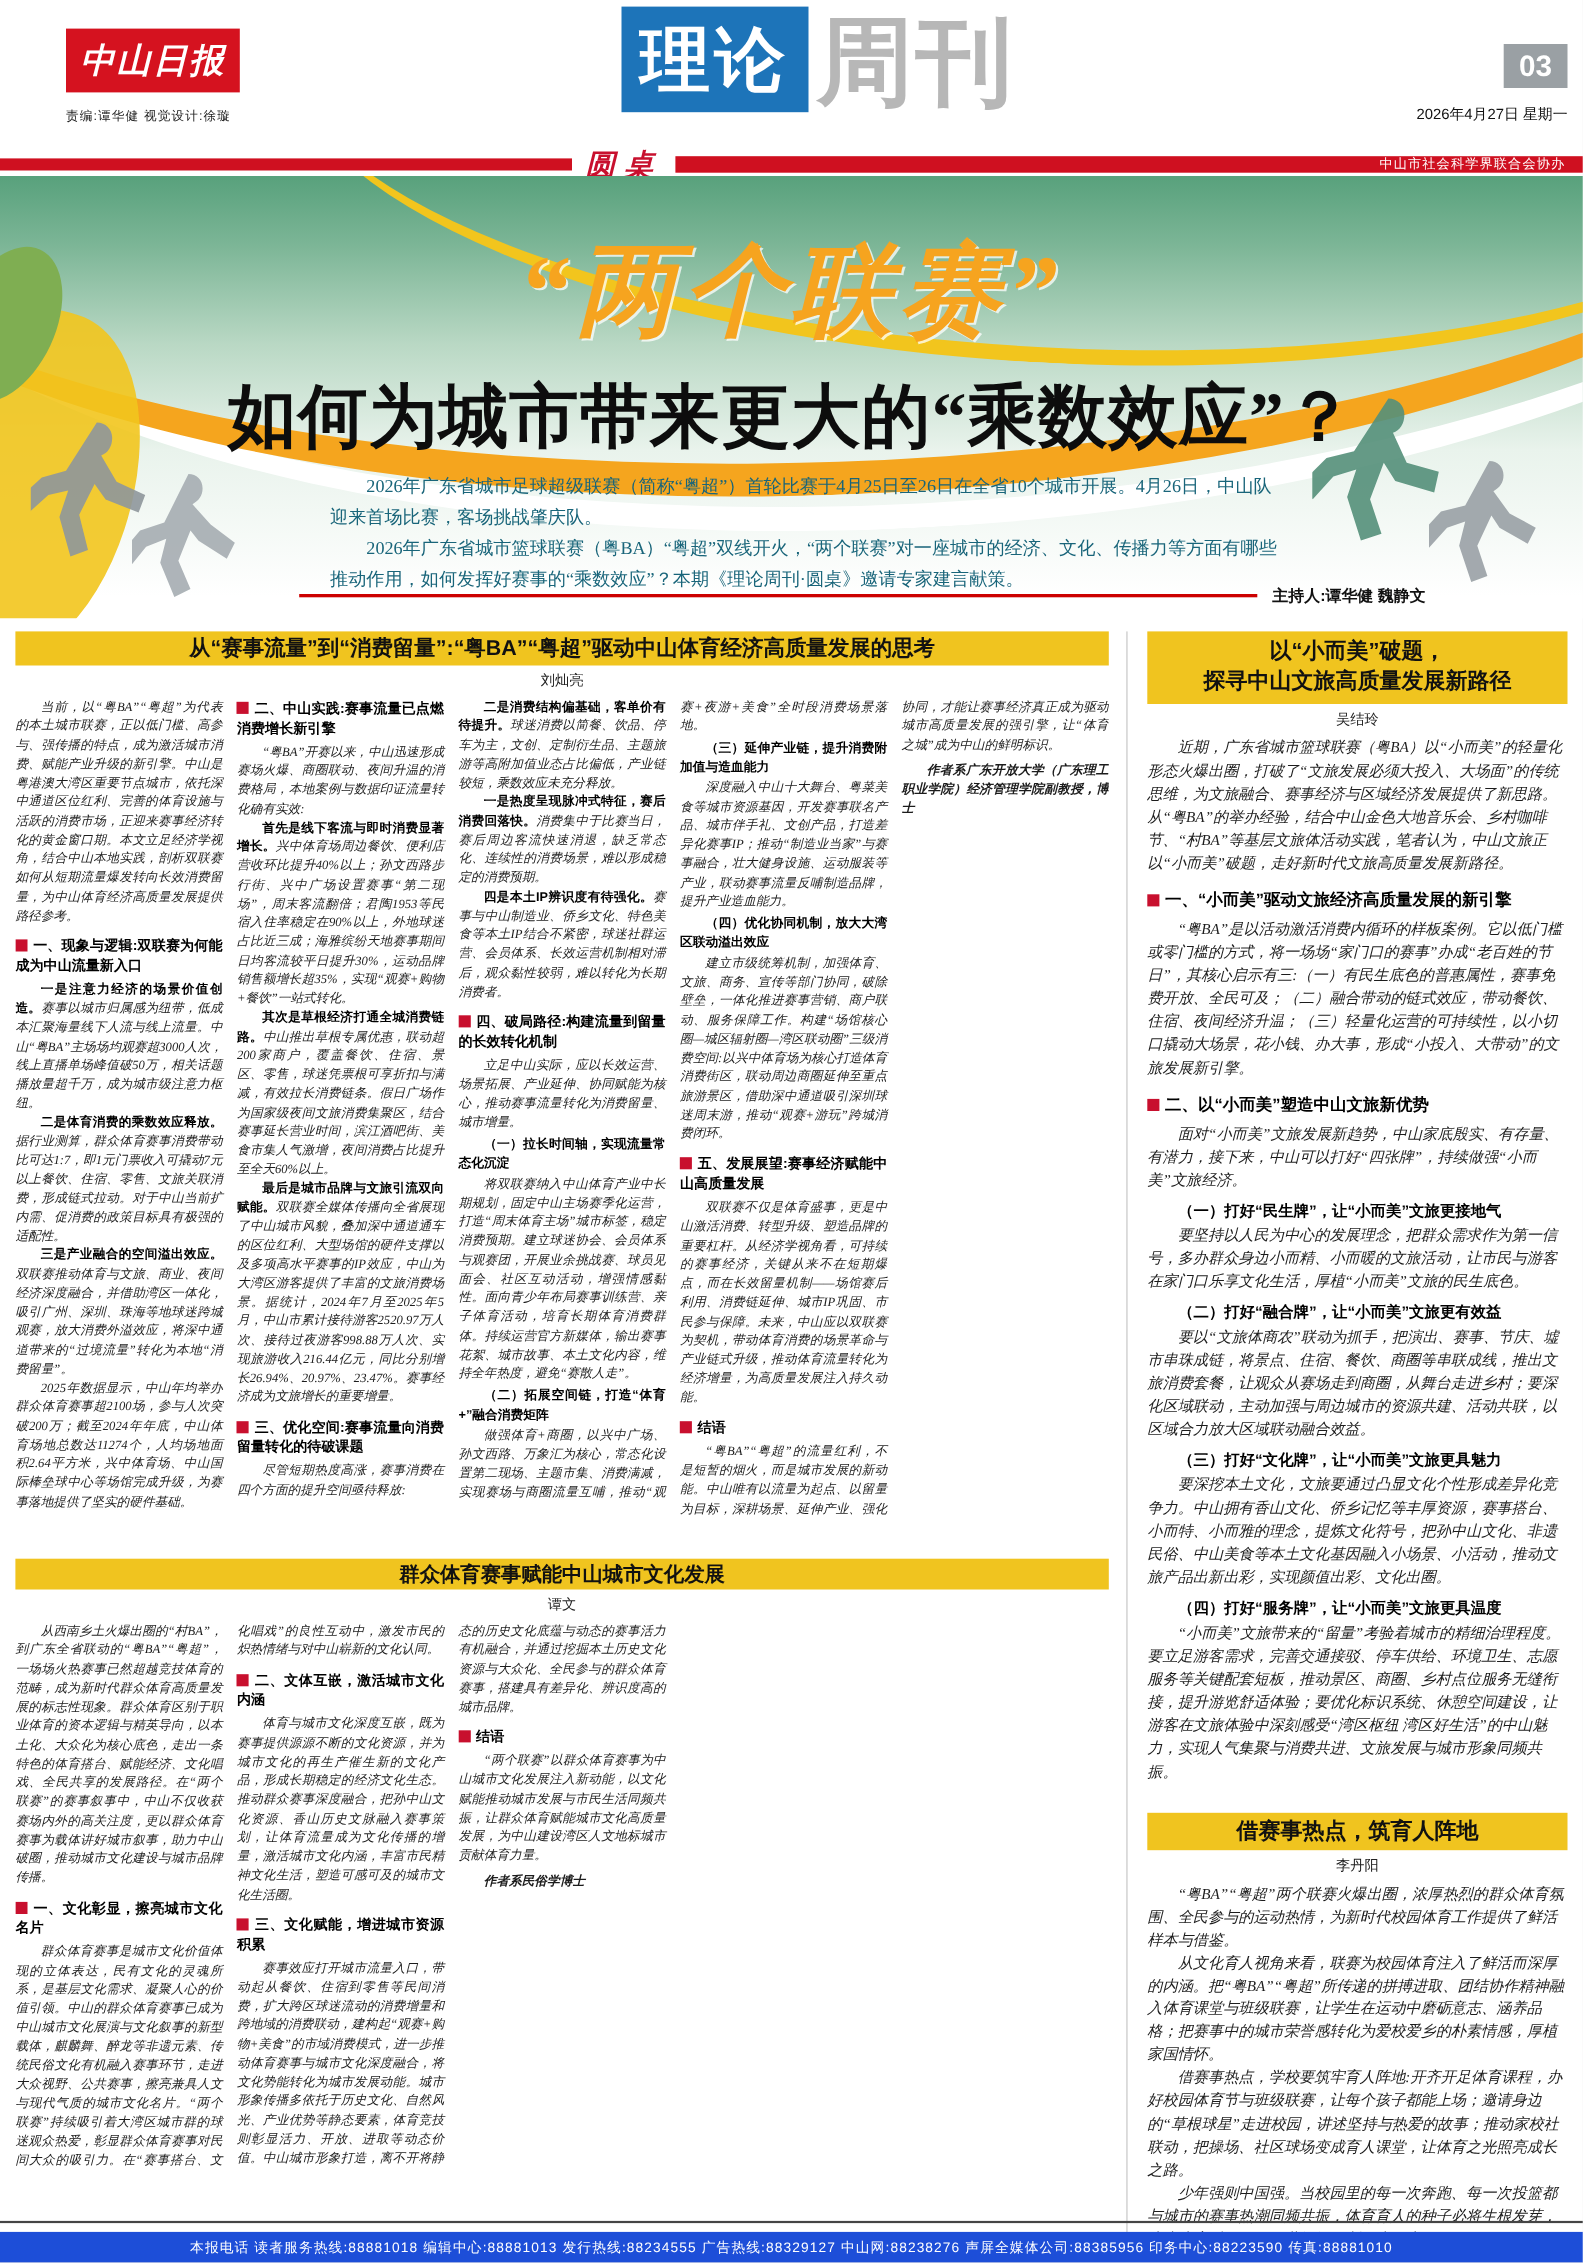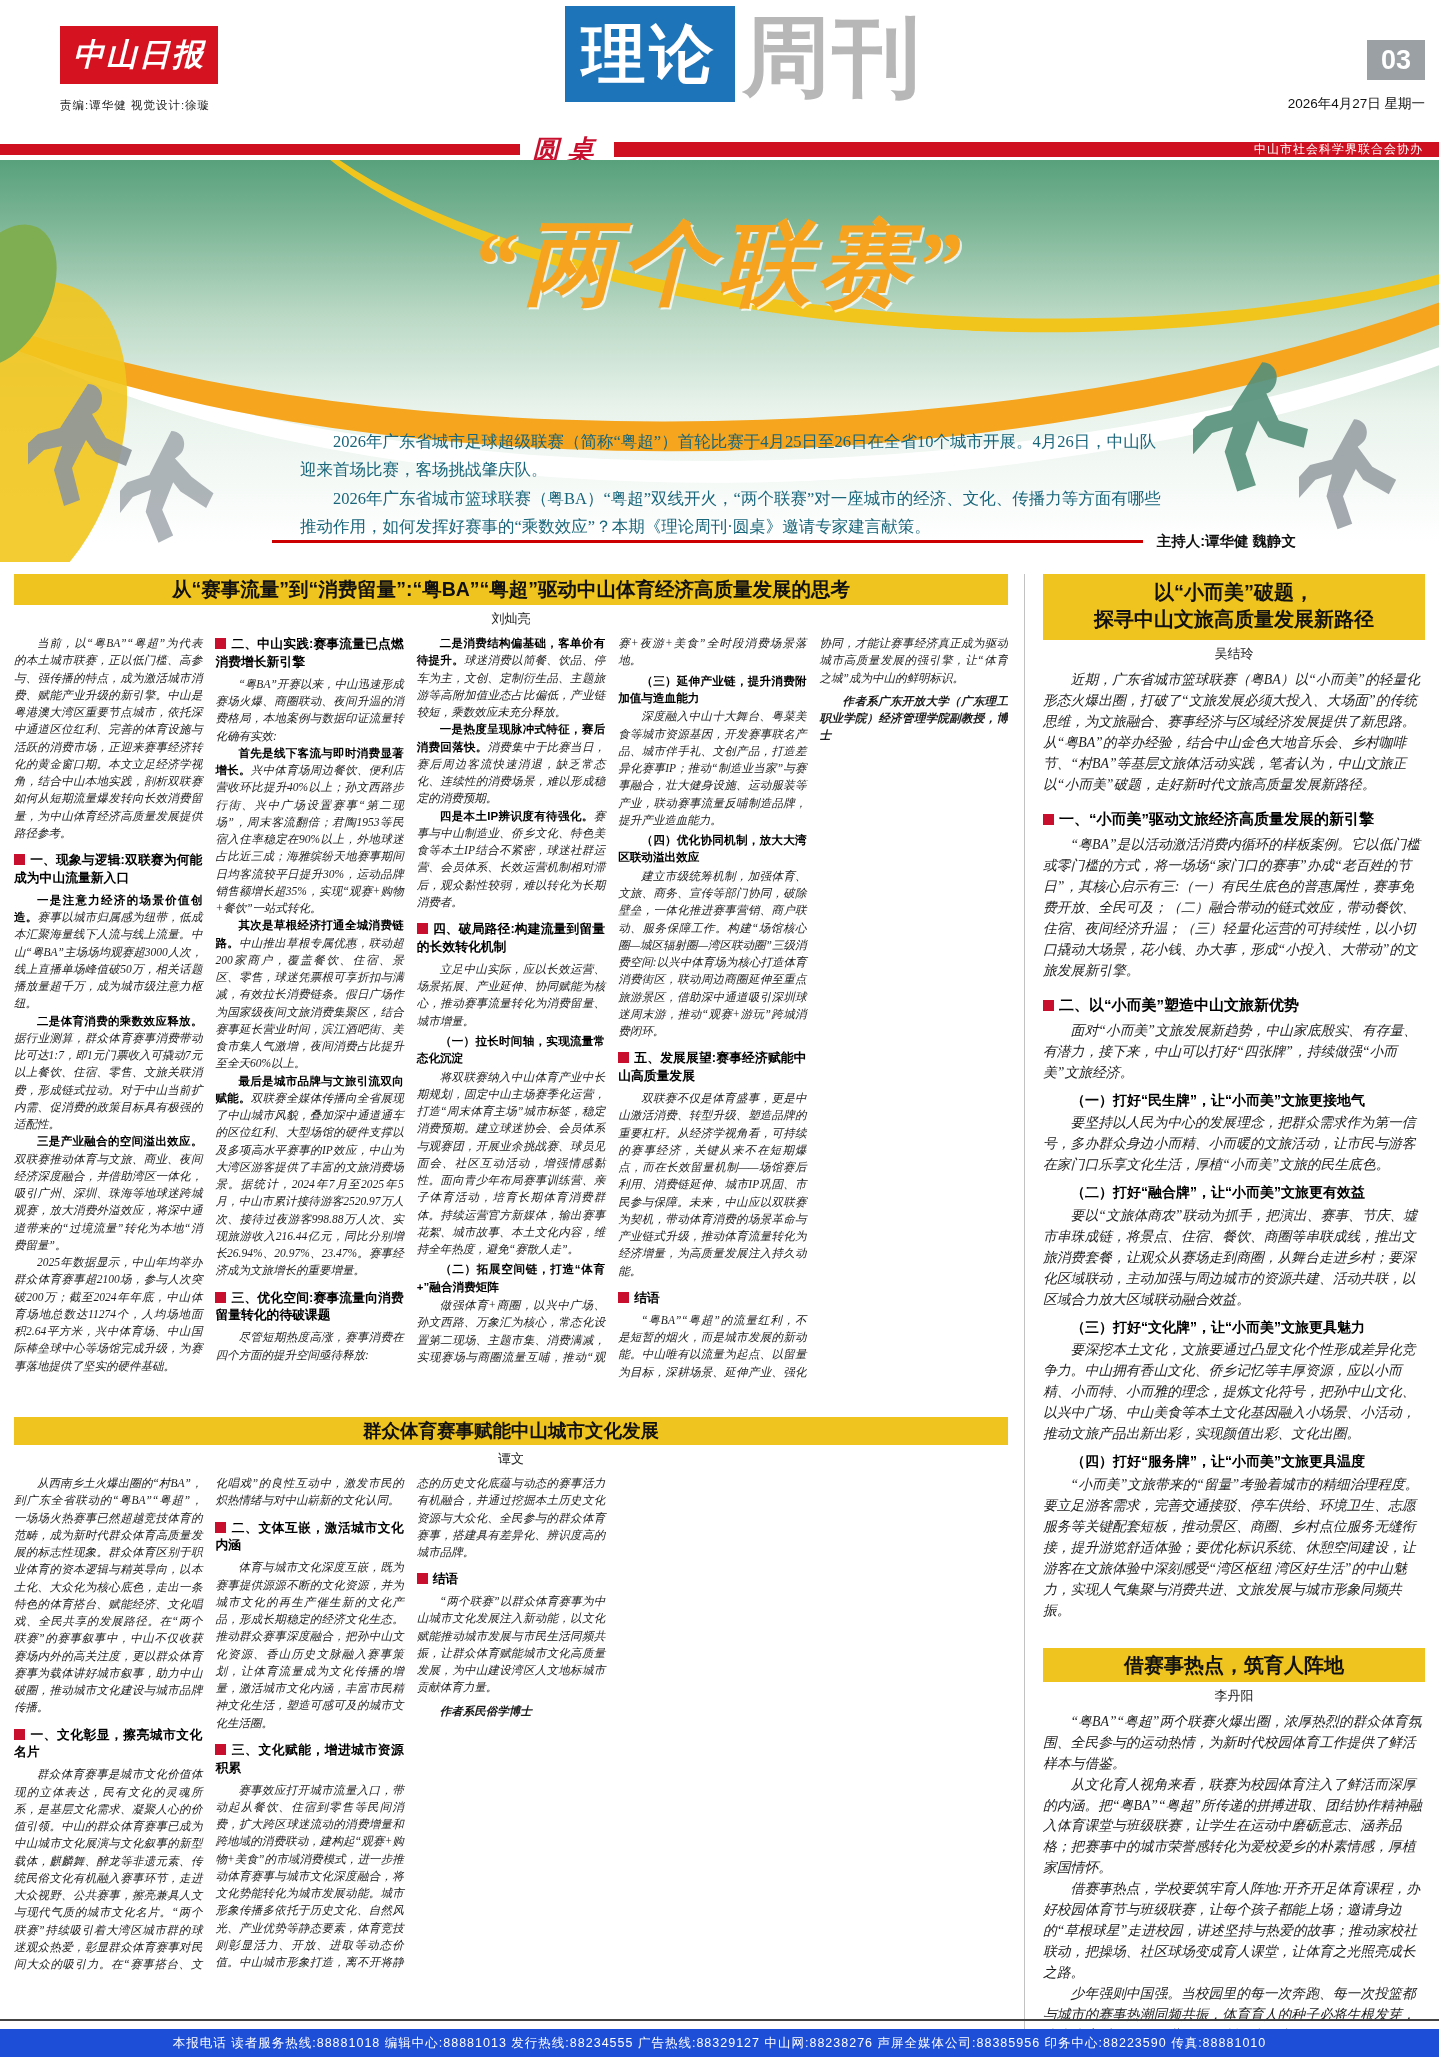--- a/index.html
+++ b/index.html
@@ -138,20 +138,21 @@
     </svg>
     <svg class="player" style="right:116px;top:196px;" width="130" height="250" viewBox="0 0 60 120">
       <path fill="#55907a" d="M32 3c4 0 7 3 7 7s-2 7-5 8l6 13 14 4-2 9-17-5-5-8-6 16 5 15-9 3-6-19 4-12-10 3-9 10-6-6 12-12 12-3z"></path>
       <circle cx="10" cy="110" r="7" fill="#ffffff" stroke="#55907a" stroke-width="1.5"></circle>
     </svg>
     <svg class="player" style="right:30px;top:250px;" width="110" height="220" viewBox="0 0 60 120">
       <path fill="#9aa1a6" d="M30 5c4 0 7 3 7 7s-2 6-5 8l8 11 13 7-4 8-14-8-4-6-7 15 5 15-8 3-6-18 3-12-9 3-9 10-6-5 12-13 12-3z"></path>
     </svg>
 
     <div class="kicker">“两个联赛”</div>
+    <div class="headline">如何为城市带来更大的“乘数效应”？</div>
     <div class="intro">
       <p>2026年广东省城市足球超级联赛（简称“粤超”）首轮比赛于4月25日至26日在全省10个城市开展。4月26日，中山队迎来首场比赛，客场挑战肇庆队。</p>
       <p>2026年广东省城市篮球联赛（粤BA）“粤超”双线开火，“两个联赛”对一座城市的经济、文化、传播力等方面有哪些推动作用，如何发挥好赛事的“乘数效应”？本期《理论周刊·圆桌》邀请专家建言献策。</p>
     </div>
     <div class="hosts-row">
       <div class="hosts-line"></div>
       <div class="hosts">主持人:谭华健 魏静文</div>
     </div>
   </div>
 
@@ -227,21 +228,21 @@
             <p>近期，广东省城市篮球联赛（粤BA）以“小而美”的轻量化形态火爆出圈，打破了“文旅发展必须大投入、大场面”的传统思维，为文旅融合、赛事经济与区域经济发展提供了新思路。从“粤BA”的举办经验，结合中山金色大地音乐会、乡村咖啡节、“村BA”等基层文旅体活动实践，笔者认为，中山文旅正以“小而美”破题，走好新时代文旅高质量发展新路径。</p>
             <div class="h2"><span class="sq"></span>一、“小而美”驱动文旅经济高质量发展的新引擎</div>
             <p>“粤BA”是以活动激活消费内循环的样板案例。它以低门槛或零门槛的方式，将一场场“家门口的赛事”办成“老百姓的节日”，其核心启示有三:（一）有民生底色的普惠属性，赛事免费开放、全民可及；（二）融合带动的链式效应，带动餐饮、住宿、夜间经济升温；（三）轻量化运营的可持续性，以小切口撬动大场景，花小钱、办大事，形成“小投入、大带动”的文旅发展新引擎。</p>
             <div class="h2"><span class="sq"></span>二、以“小而美”塑造中山文旅新优势</div>
             <p>面对“小而美”文旅发展新趋势，中山家底殷实、有存量、有潜力，接下来，中山可以打好“四张牌”，持续做强“小而美”文旅经济。</p>
             <div class="h3">（一）打好“民生牌”，让“小而美”文旅更接地气</div>
             <p>要坚持以人民为中心的发展理念，把群众需求作为第一信号，多办群众身边小而精、小而暖的文旅活动，让市民与游客在家门口乐享文化生活，厚植“小而美”文旅的民生底色。</p>
             <div class="h3">（二）打好“融合牌”，让“小而美”文旅更有效益</div>
             <p>要以“文旅体商农”联动为抓手，把演出、赛事、节庆、墟市串珠成链，将景点、住宿、餐饮、商圈等串联成线，推出文旅消费套餐，让观众从赛场走到商圈，从舞台走进乡村；要深化区域联动，主动加强与周边城市的资源共建、活动共联，以区域合力放大区域联动融合效益。</p>
             <div class="h3">（三）打好“文化牌”，让“小而美”文旅更具魅力</div>
-            <p>要深挖本土文化，文旅要通过凸显文化个性形成差异化竞争力。中山拥有香山文化、侨乡记忆等丰厚资源，应以小而精、小而特、小而雅的理念，提炼文化符号，把孙中山文化、以兴中广场、中山美食等本土文化基因融入小场景、小活动，推动文旅产品出新出彩，实现颜值出彩、文化出圈。</p>
+            <p>要深挖本土文化，文旅要通过凸显文化个性形成差异化竞争力。中山拥有香山文化、侨乡记忆等丰厚资源，赛事搭台、小而特、小而雅的理念，提炼文化符号，把孙中山文化、非遗民俗、中山美食等本土文化基因融入小场景、小活动，推动文旅产品出新出彩，实现颜值出彩、文化出圈。</p>
             <div class="h3">（四）打好“服务牌”，让“小而美”文旅更具温度</div>
             <p>“小而美”文旅带来的“留量”考验着城市的精细治理程度。要立足游客需求，完善交通接驳、停车供给、环境卫生、志愿服务等关键配套短板，推动景区、商圈、乡村点位服务无缝衔接，提升游览舒适体验；要优化标识系统、休憩空间建设，让游客在文旅体验中深刻感受“湾区枢纽 湾区好生活”的中山魅力，实现人气集聚与消费共进、文旅发展与城市形象同频共振。</p>
           </div>
       </div>
 
       <div class="art art-lg">
         <div class="tbar tbar-4">借赛事热点，筑育人阵地</div>
         <div class="byline">李丹阳</div>
         <div>
             <p>“粤BA”“粤超”两个联赛火爆出圈，浓厚热烈的群众体育氛围、全民参与的运动热情，为新时代校园体育工作提供了鲜活样本与借鉴。</p>

